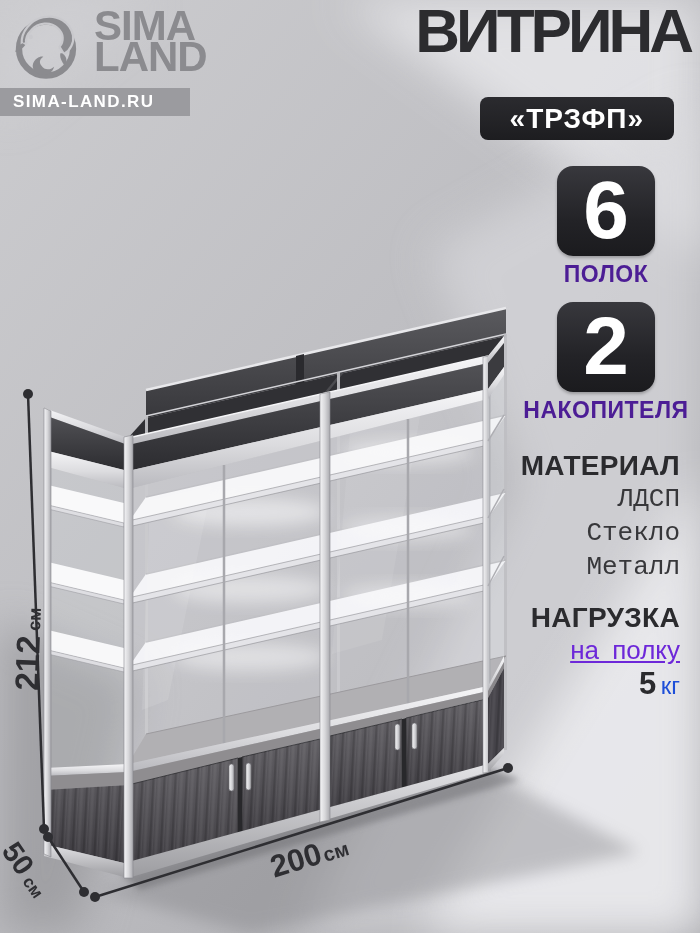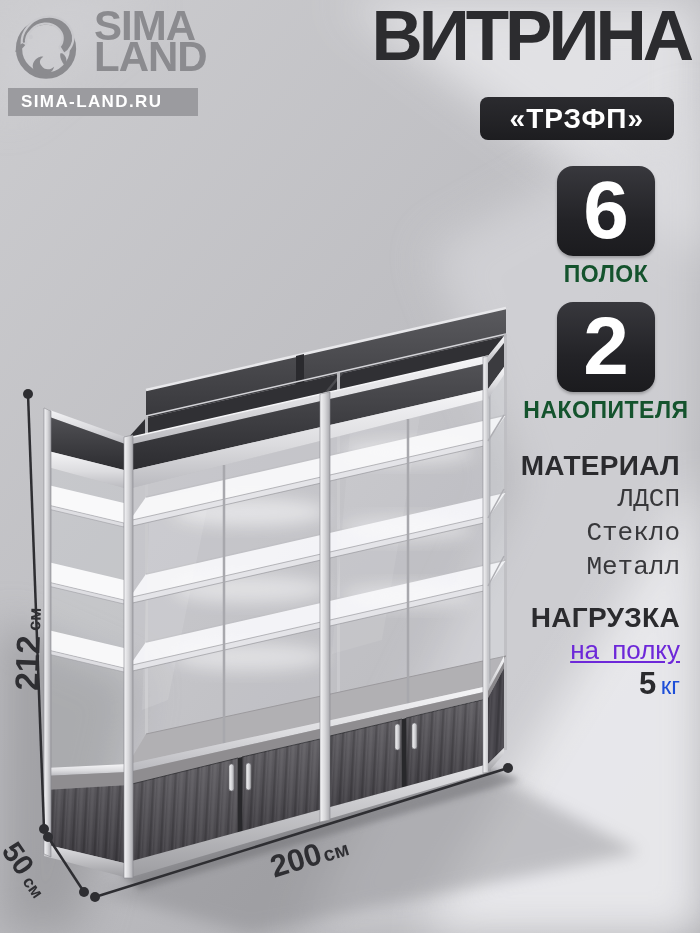--- a/index.html
+++ b/index.html
@@ -11,50 +11,50 @@
   .stage{position:absolute;inset:0;width:692px;height:933px;}
   svg.artwork{position:absolute;left:0;top:0;}
 
   
   .logo-icon{position:absolute;left:10px;top:8px;width:72px;height:76px;}
   .logo-words{
     position:absolute;left:94px;top:10px;line-height:31px;
     font-weight:bold;font-size:42px;letter-spacing:-1px;color:#8b8b8f;
   }
   .site-bar{
-    position:absolute;left:8px;top:88px;width:190px;height:28px;
+    position:absolute;left:0;top:88px;width:190px;height:28px;
     background:#9b9b9f;color:#ffffff;font-weight:bold;font-size:17px;
     letter-spacing:1.4px;line-height:28px;padding-left:13px;box-sizing:border-box;
   }
 
   
   .title{
     position:absolute;top:0px;right:2px;
-    font-size:71px;line-height:1.0;font-weight:bold;letter-spacing:-4px;
+    font-size:62px;line-height:1.0;font-weight:bold;letter-spacing:-4px;
     color:#2c2c2f;white-space:nowrap;
   }
   .model-badge{
     position:absolute;top:97px;right:18px;height:43px;
     background:linear-gradient(180deg,#2b2b2f,#1d1d20);
     border-radius:8px;color:#ffffff;font-weight:bold;font-size:28px;
     letter-spacing:1px;display:flex;align-items:center;padding:0 30px;
   }
 
   
   .stats-col{position:absolute;left:518px;top:166px;width:176px;
     display:flex;flex-direction:column;align-items:center;}
   .stat-square{
     width:98px;height:90px;border-radius:16px;
     background:linear-gradient(180deg,#38383d 0%,#232327 60%,#1b1b1e 100%);
     color:#ffffff;font-weight:bold;font-size:82px;line-height:88px;
     text-align:center;box-shadow:0 2px 3px rgba(0,0,0,0.25);
   }
   .stat-label{
     margin-top:5px;margin-bottom:14px;font-weight:bold;font-size:23px;
-    color:#14532d;letter-spacing:0.5px;white-space:nowrap;
+    color:#4c1d95;letter-spacing:0.5px;white-space:nowrap;
   }
 
   
   .spec-col{position:absolute;left:462px;top:450px;width:218px;text-align:right;}
   .spec-heading{font-weight:bold;font-size:28px;color:#2b2b2e;letter-spacing:0.3px;}
   .spec-item{font-size:26px;color:#37373a;line-height:34px;font-family:Liberation Mono, monospace;}
   .spec-load{margin-top:18px;}
   .spec-cond{font-size:26px;color:#6d28d9;line-height:33px;word-spacing:6px;text-decoration:underline;}
   .spec-value{font-size:31px;font-weight:bold;color:#2b2b2e;line-height:33px;}
   .spec-unit{font-size:24px;font-weight:normal;color:#1d4ed8;}

